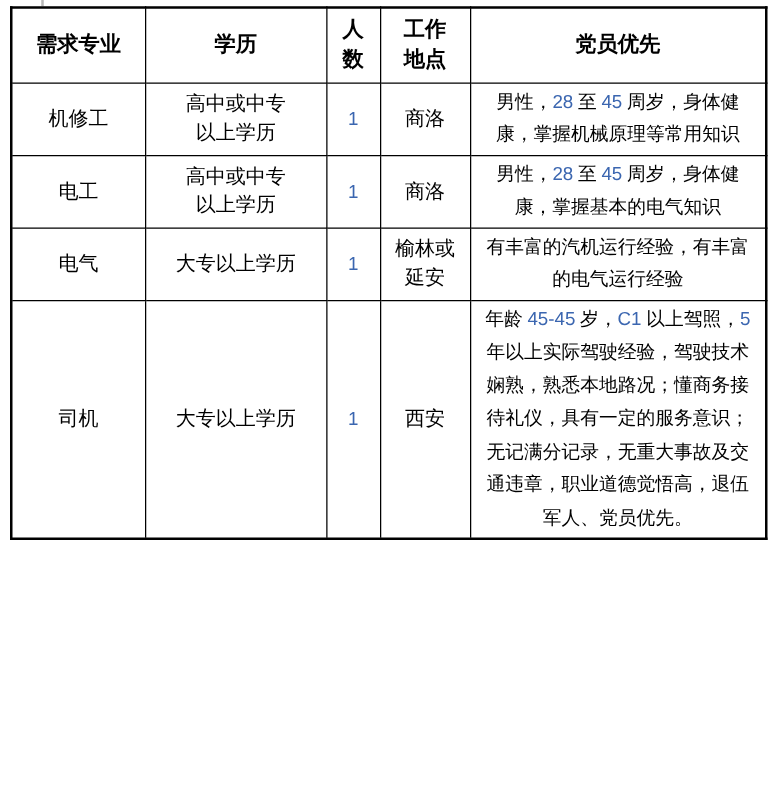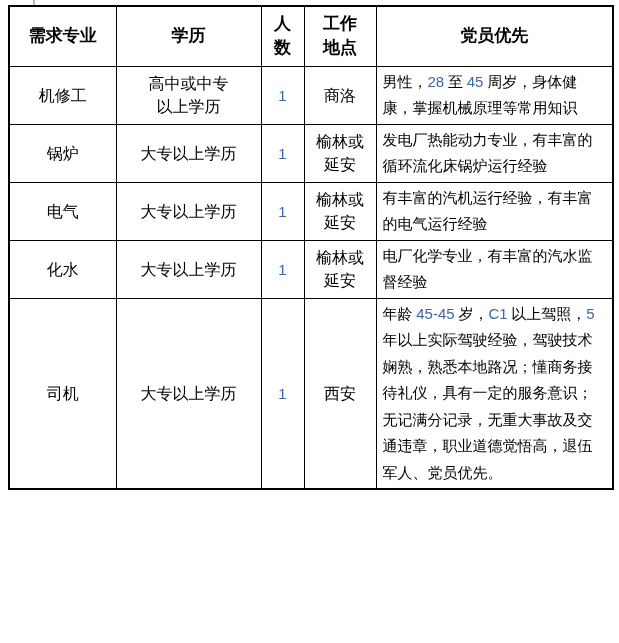--- a/index.html
+++ b/index.html
@@ -49,21 +49,21 @@
   table.jobs th {
     font-size: 17px;
     font-weight: bold;
     line-height: 24px;
   }
   table.jobs td {
     font-size: 16px;
     line-height: 23px;
   }
   table.jobs td.req {
-    text-align: left;
+    text-align: center;
     white-space: normal;
     font-size: 15px;
     line-height: 26.5px;
     padding: 2px 6px;
   }
   tr.h-head { height: 60px; }
   tr.h-std  { height: 54px; }
   tr.h-r7   { height: 56px; }
   tr.h-r8   { height: 186px; }
   .num {
@@ -99,49 +99,41 @@
 
     <tr class="h-std">
       <td>机修工</td>
       <td>高中或中专
 以上学历</td>
       <td><span class="num">1</span></td>
       <td>商洛</td>
       <td class="req">男性，<span class="num">28</span> 至 <span class="num">45</span> 周岁，身体健康，掌握机械原理等常用知识</td>
     </tr>
 
+    <tr class="h-std">
+      <td>电工</td>
+      <td>高中或中专
+以上学历</td>
+      <td><span class="num">1</span></td>
+      <td>商洛</td>
+      <td class="req">男性，<span class="num">28</span> 至 <span class="num">45</span> 周岁，身体健康，掌握基本的电气知识</td>
+    </tr>
 
 
-    <tr class="h-std">
-      <td>锅炉</td>
-      <td>大专以上学历</td>
-      <td><span class="num">1</span></td>
-      <td>榆林或
-延安</td>
-      <td class="req">发电厂热能动力专业，有丰富的循环流化床锅炉运行经验</td>
-    </tr>
 
 
     <tr class="h-std">
       <td>电气</td>
       <td>大专以上学历</td>
       <td><span class="num">1</span></td>
       <td>榆林或
 延安</td>
       <td class="req">有丰富的汽机运行经验，有丰富的电气运行经验</td>
     </tr>
 
-    <tr class="h-r7">
-      <td>化水</td>
-      <td>大专以上学历</td>
-      <td><span class="num">1</span></td>
-      <td>榆林或
-延安</td>
-      <td class="req">电厂化学专业，有丰富的汽水监督经验</td>
-    </tr>
 
     <tr class="h-r8">
       <td>司机</td>
       <td>大专以上学历</td>
       <td><span class="num">1</span></td>
       <td>西安</td>
       <td class="req">年龄 <span class="num">45-45</span> 岁，<span class="num">C1</span> 以上驾照，<span class="num">5</span> 年以上实际驾驶经验，驾驶技术娴熟，熟悉本地路况；懂商务接待礼仪，具有一定的服务意识；无记满分记录，无重大事故及交通违章，职业道德觉悟高，退伍军人、党员优先。</td>
     </tr>
   </tbody>
     </table>

